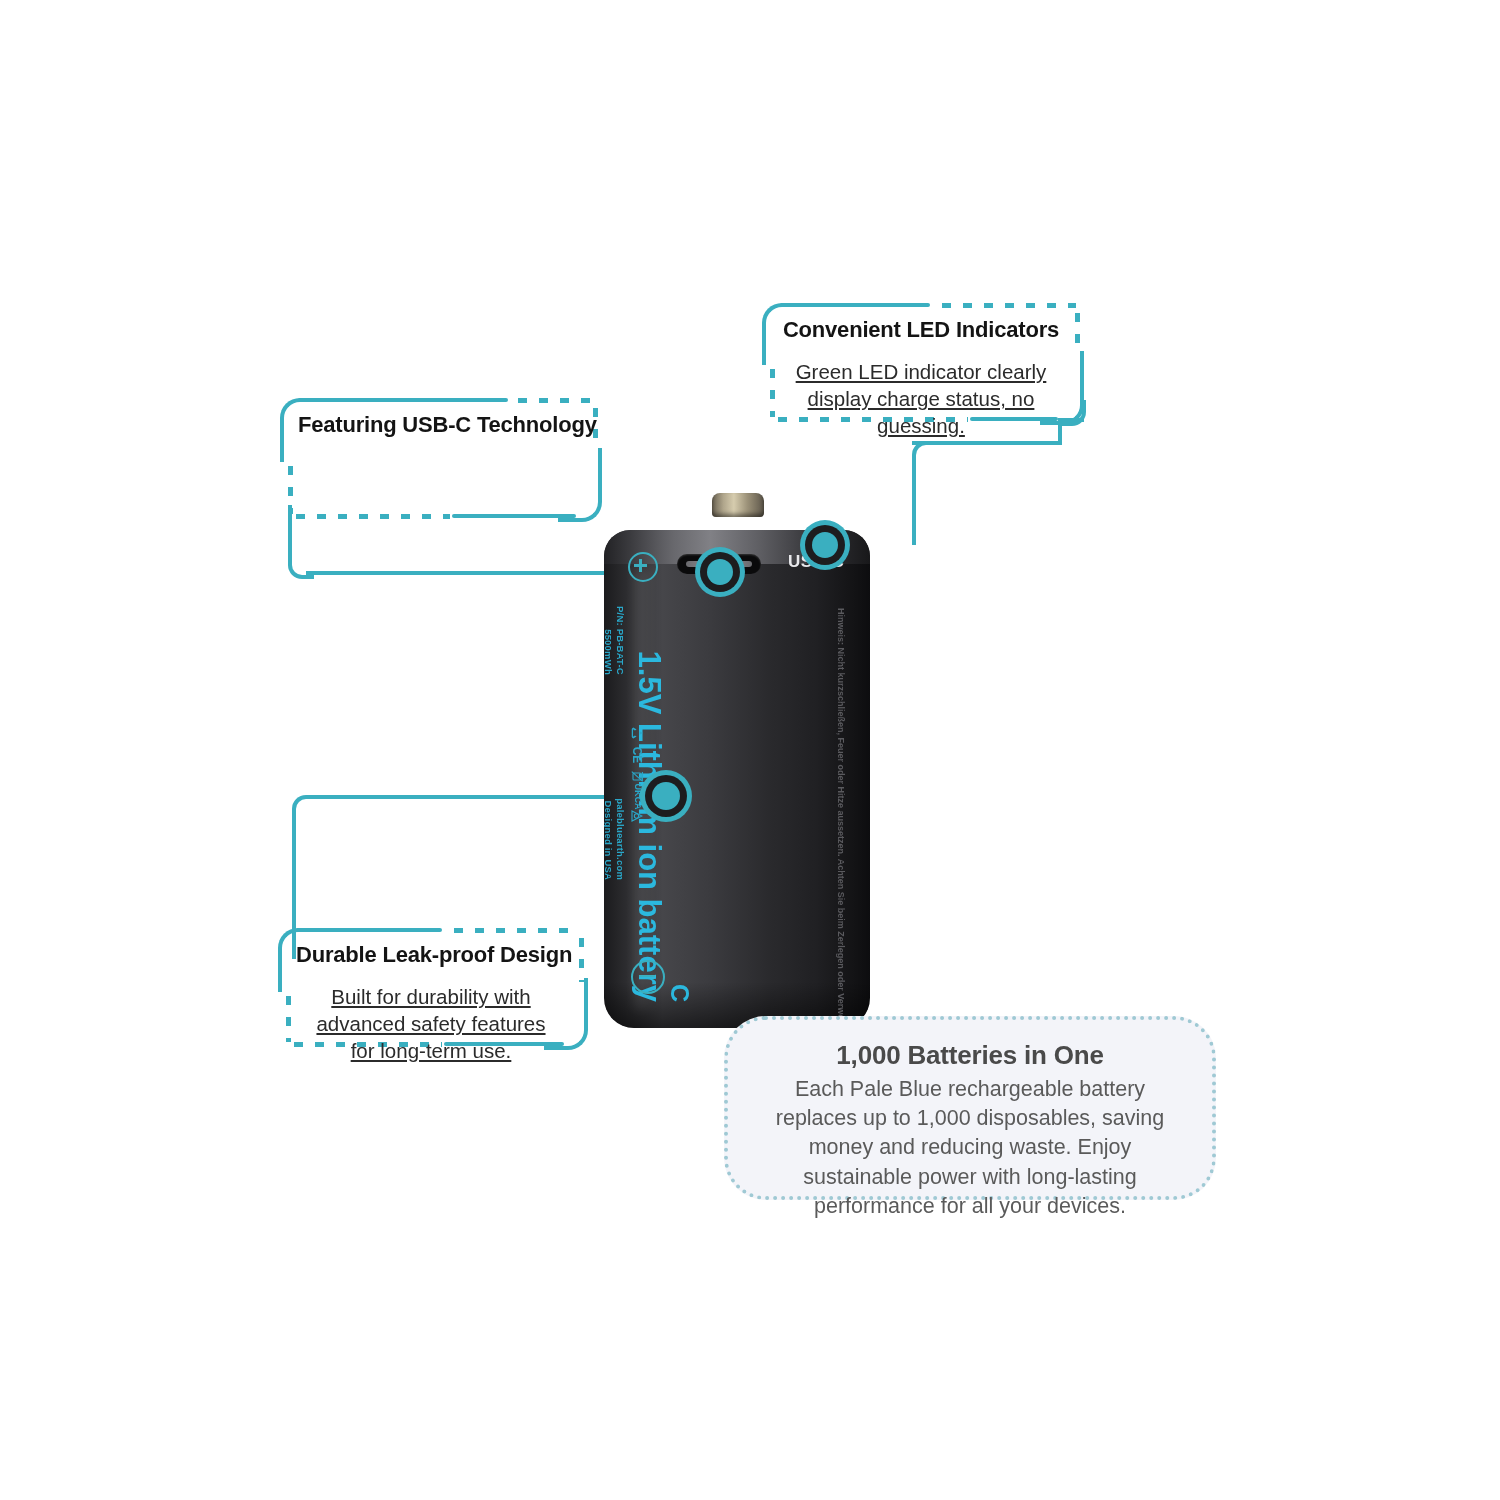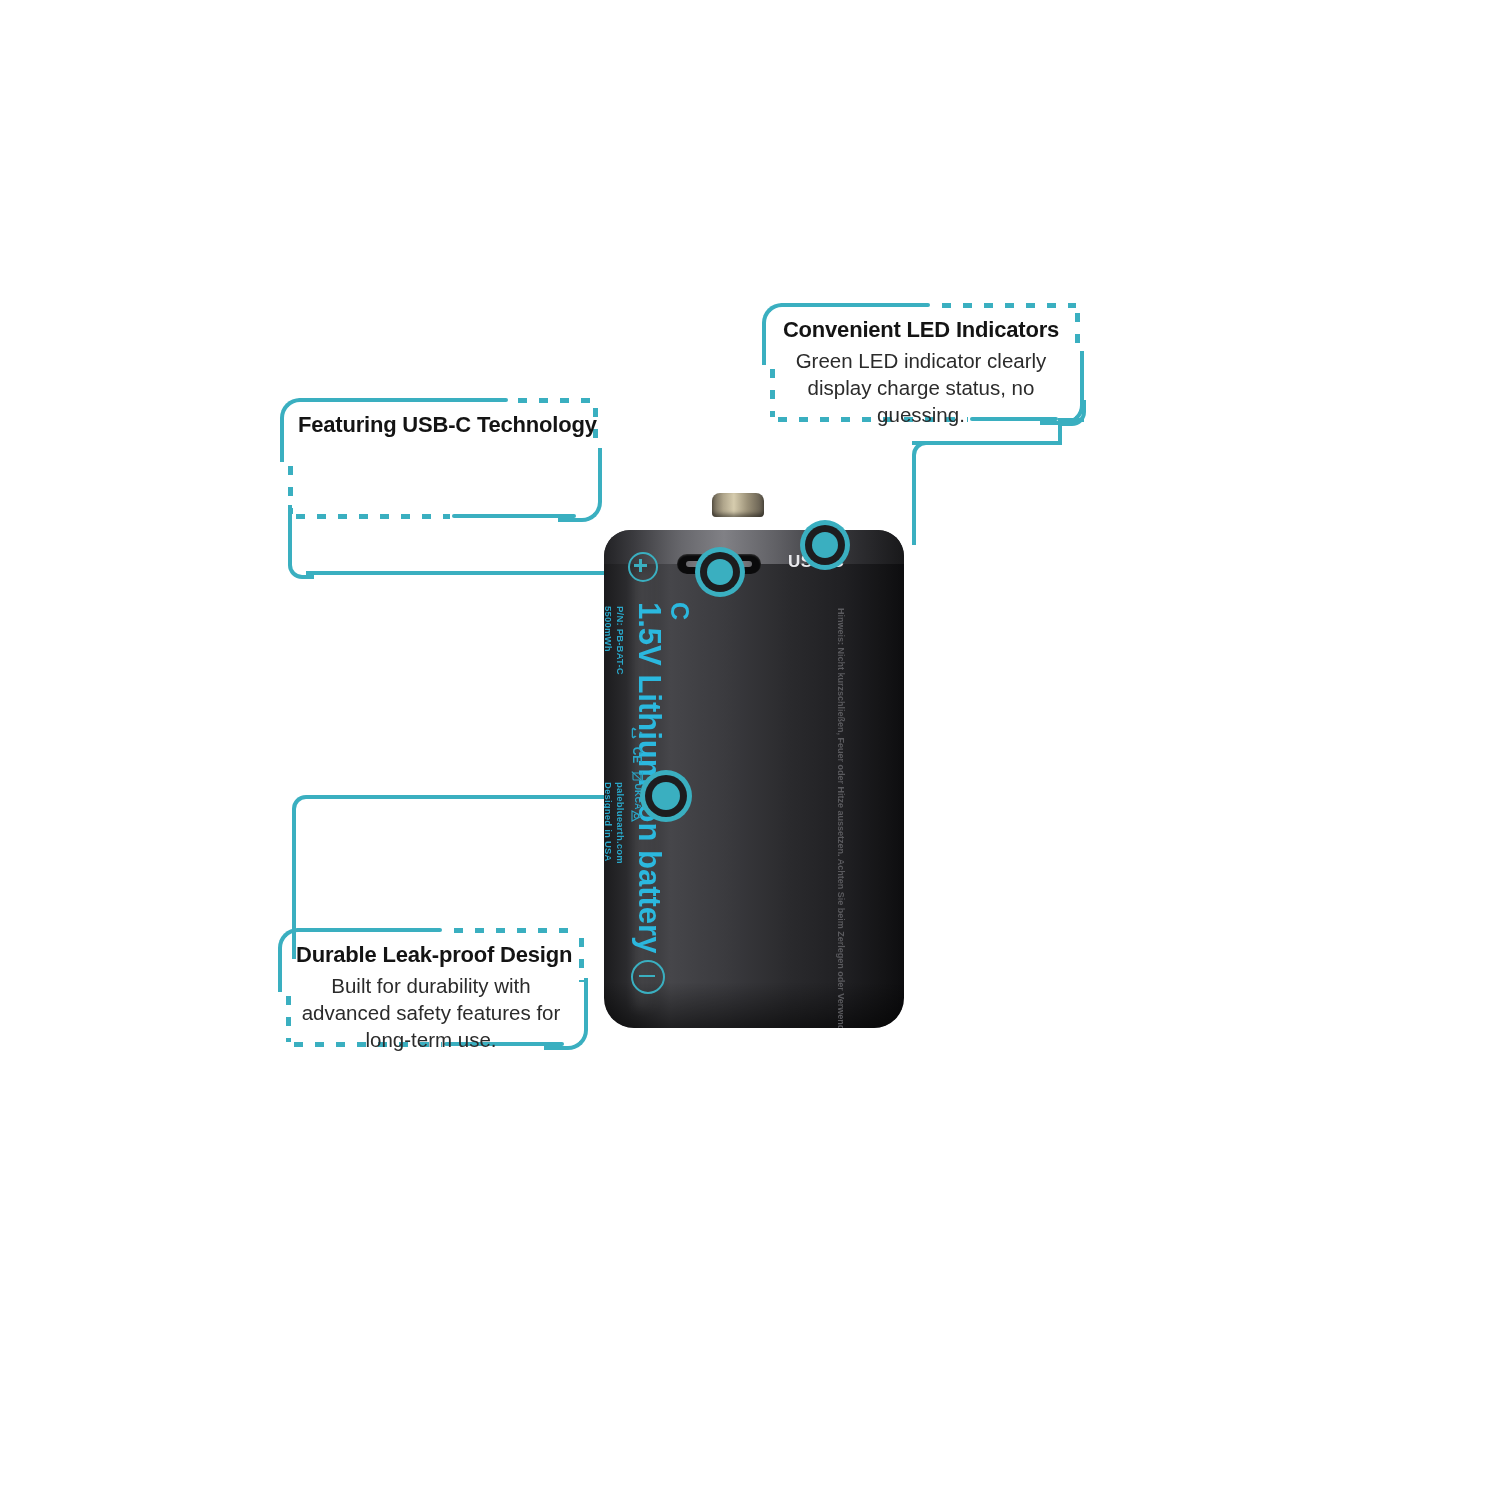--- a/index.html
+++ b/index.html
@@ -30,21 +30,22 @@
     color:#141414;
     letter-spacing:-0.2px;
     line-height:1.18;
     margin:0 0 4px 0;
     white-space:nowrap;
   }
   .co-text{
     font-size:20.5px;
     color:#2b2b2b;
     line-height:1.32;
-    margin:4px;
+    margin:15px;
+    text-decoration:underline;
   }
   .solid-h{height:4px;background:#3aafc0;border-radius:2px;}
   .dot-h{
     height:5px;
     background-image:radial-gradient(circle, #3aafc0 45%, rgba(0,0,0,0) 46%);
     background-size:21px 5px;
     background-repeat:repeat-x;
     background-position:left center;
   }
   .dot-v{
@@ -98,33 +99,34 @@
   }
   .dot-target.on-dark{
     box-shadow:0 0 0 7px #1d1d1f, 0 0 0 12px #3aafc0;
   }
 
   
   .battery{position:absolute;z-index:5;}
   .bat-body{
     position:absolute;
     left:0;top:22px;
-    width:300px;height:498px;
+    width:266px;height:498px;
     border-radius:26px 26px 30px 30px;
     background:
       linear-gradient(to right,
         #1b1b1d 0%,
         #2e2e31 9%,
         #46464a 22%,
         #3b3b3f 40%,
         #2a2a2d 62%,
         #202023 80%,
         #141416 93%,
         #0d0d0f 100%);
     overflow:hidden;
+    text-align:right;
   }
   
   .bat-shoulder{
     position:absolute;left:0;top:0;width:100%;height:34px;
     background:
       linear-gradient(to right,
         #232326 0%, #3d3d41 10%, #6e6e73 26%, #8d8d92 40%,
         #68686d 58%, #3a3a3e 78%, #1a1a1c 100%);
     opacity:.85;
     border-radius:26px 26px 0 0;
@@ -341,14 +343,18 @@
               <circle cx="6" cy="6.5" r="2.2" stroke="#2aa7c9" stroke-width="1.1" fill="none"></circle>
             </svg>
         </div>
       </div>
 
       <div class="minus-mark"></div>
       <div class="bat-base"></div>
     </div>
   </div>
 
+  <div class="infocard" style="left:724px;top:1016px;width:492px;height:184px;">
+    <p class="ic-title">1,000 Batteries in One</p>
+    <p class="ic-text">Each Pale Blue rechargeable battery replaces up to 1,000 disposables, saving money and reducing waste. Enjoy sustainable power with long-lasting performance for all your devices.</p>
+  </div>
 
 </div>
 
 </body></html>

